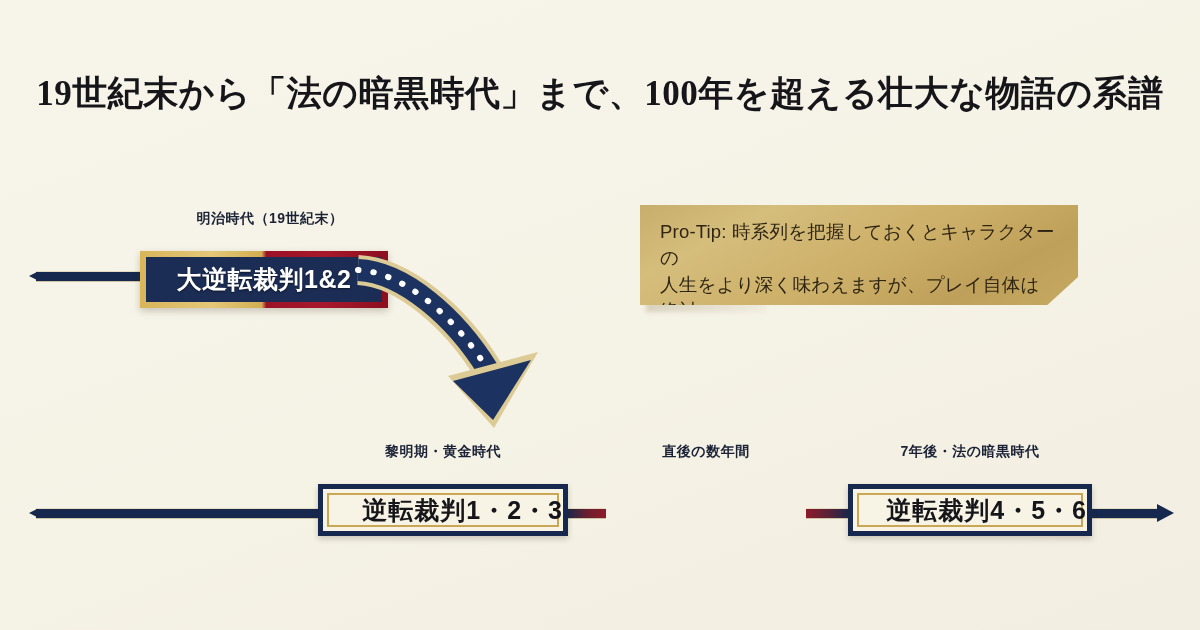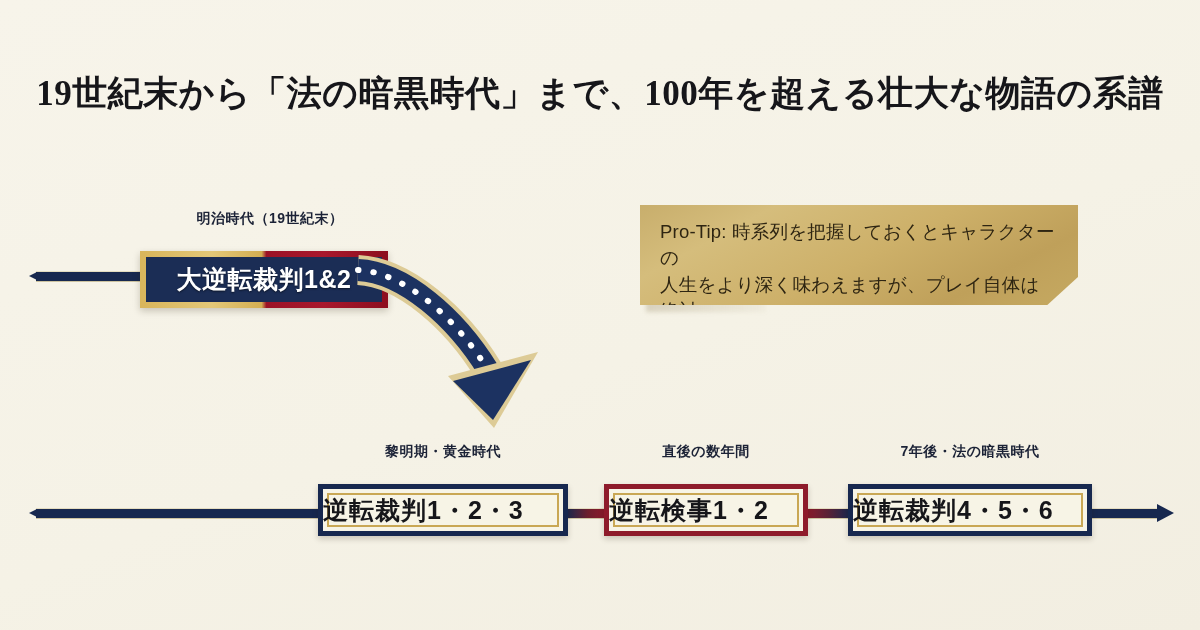--- a/index.html
+++ b/index.html
@@ -129,21 +129,21 @@
     text-shadow: 0 1px 2px rgba(0,0,0,0.55);
   }
 
   
   .node {
     position: absolute;
     height: 52px;
     box-sizing: border-box;
     display: flex;
     align-items: center;
-    justify-content: flex-start;
+    justify-content: flex-end;
     background: #f7f4e6;
     box-shadow: 0 3px 6px rgba(40,30,10,0.20);
   }
   .node-inner {
     position: absolute;
     left: 4px; top: 4px; right: 4px; bottom: 4px;
     border: 2px solid #c9a754;
     box-sizing: border-box;
     pointer-events: none;
   }
@@ -251,23 +251,19 @@
 
   <div class="era-label label-1">黎明期・黄金時代</div>
   <div class="era-label label-2">直後の数年間</div>
   <div class="era-label label-3">7年後・法の暗黒時代</div>
 
   <div class="node navy node-1">
     <span class="node-inner"></span>
     <span class="node-text">逆転裁判1・2・3</span>
   </div>
 
-  <div class="node crimson node-2">
-    <span class="node-inner"></span>
-    <span class="node-text">逆転検事1・2</span>
-  </div>
 
   <div class="node navy node-3">
     <span class="node-inner"></span>
     <span class="node-text">逆転裁判4・5・6</span>
   </div>
 
 </div>
 
 </body></html>

